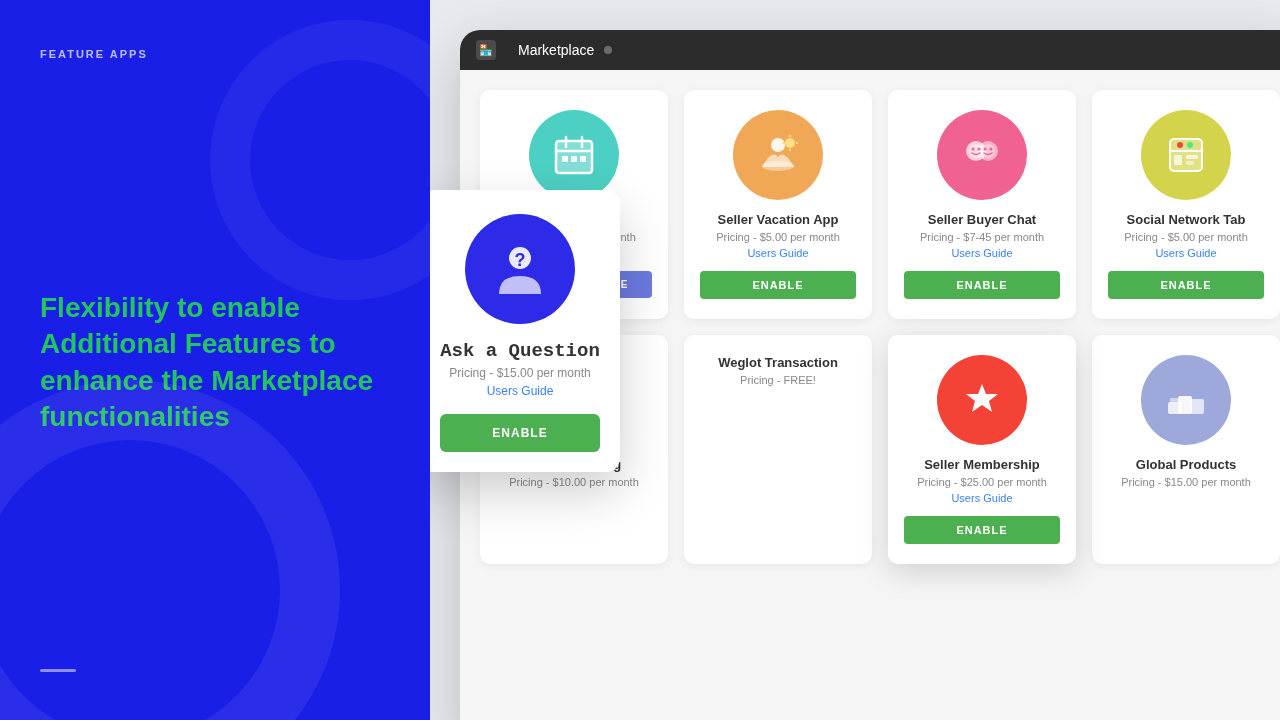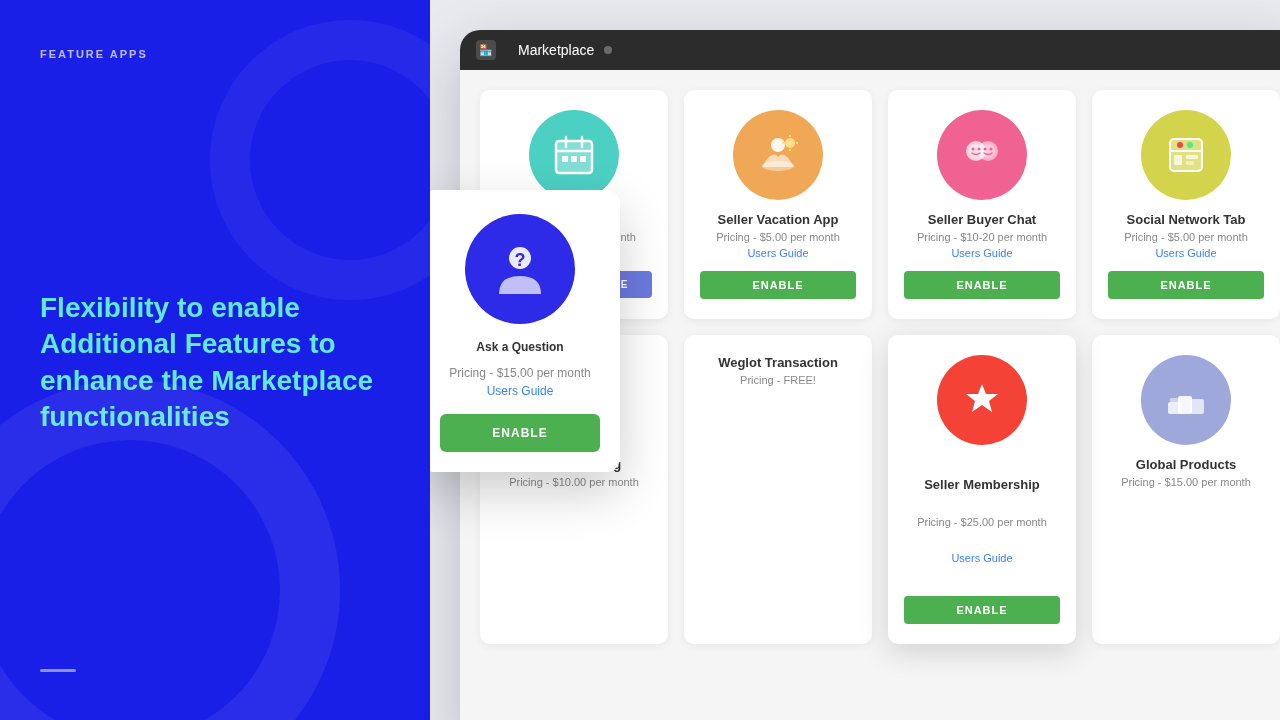--- a/index.html
+++ b/index.html
@@ -52,21 +52,21 @@
     .feature-label {
       color: rgba(255,255,255,0.7);
       font-size: 11px;
       font-weight: 700;
       letter-spacing: 2px;
       text-transform: uppercase;
       margin-bottom: 16px;
     }
 
     .feature-heading {
-      color: #5eead4;
+      color: #22c55e;
       font-size: 28px;
       font-weight: 700;
       line-height: 1.3;
       margin-bottom: 20px;
     }
 
     .heading-divider {
       width: 36px;
       height: 3px;
       background: rgba(255,255,255,0.5);
@@ -235,24 +235,25 @@
       background: #2d2ae8;
       display: flex;
       align-items: center;
       justify-content: center;
       margin-bottom: 16px;
       font-size: 48px;
       color: #fff;
     }
 
     .floating-app-name {
-      font-size: 12px;
+      font-size: 19px;
       font-weight: 700;
       color: #333;
-      margin-bottom: 12px;
+      margin-bottom: 4px;
+      font-family: Liberation Mono, monospace;
     }
 
     .floating-pricing {
       font-size: 12px;
       color: #888;
       margin-bottom: 4px;
     }
 
     .floating-guide {
       font-size: 12px;
@@ -271,21 +272,20 @@
       font-weight: 700;
       letter-spacing: 1px;
       cursor: pointer;
       width: 100%;
     }
 
     
     .app-card.highlighted {
       box-shadow: 0 8px 30px rgba(0,0,0,0.15);
       z-index: 5;
-      gap: 20px;
     }
 
     
     .teal-circle { background: #4dd0c4; }
     .orange-circle { background: #f0a856; }
     .pink-circle { background: #f06292; }
     .yellow-circle { background: #d4d44c; }
     .yellow2-circle { background: #f5c842; }
     .teal2-circle { background: #4db6ac; }
     .red-circle { background: #f44336; }
@@ -374,21 +374,21 @@
 
               <circle cx="17" cy="20" r="1.5" fill="#f06292"></circle>
               <circle cx="23" cy="20" r="1.5" fill="#f06292"></circle>
               <path d="M16 24 Q20 27 24 24" stroke="#f06292" stroke-width="1.5" fill="none" stroke-linecap="round"></path>
               <circle cx="29" cy="20" r="1.5" fill="#f06292"></circle>
               <circle cx="35" cy="20" r="1.5" fill="#f06292"></circle>
               <path d="M28 24 Q32 27 36 24" stroke="#f06292" stroke-width="1.5" fill="none" stroke-linecap="round"></path>
             </svg>
           </div>
           <div class="app-name">Seller Buyer Chat</div>
-          <div class="app-pricing">Pricing - $10-20 per month</div>
+          <div class="app-pricing">Pricing - $7-45 per month</div>
           <div class="users-guide-link">Users Guide</div>
           <button class="enable-btn">ENABLE</button>
         </div>
 
         <div class="app-card">
           <div class="app-icon-circle yellow-circle">
             <svg class="icon-svg" viewBox="0 0 52 52" fill="none">
               <rect x="10" y="10" width="32" height="32" rx="4" fill="white" opacity="0.3"></rect>
               <rect x="10" y="10" width="32" height="32" rx="4" stroke="white" stroke-width="2" fill="none"></rect>
               <line x1="10" y1="22" x2="42" y2="22" stroke="white" stroke-width="2"></line>

